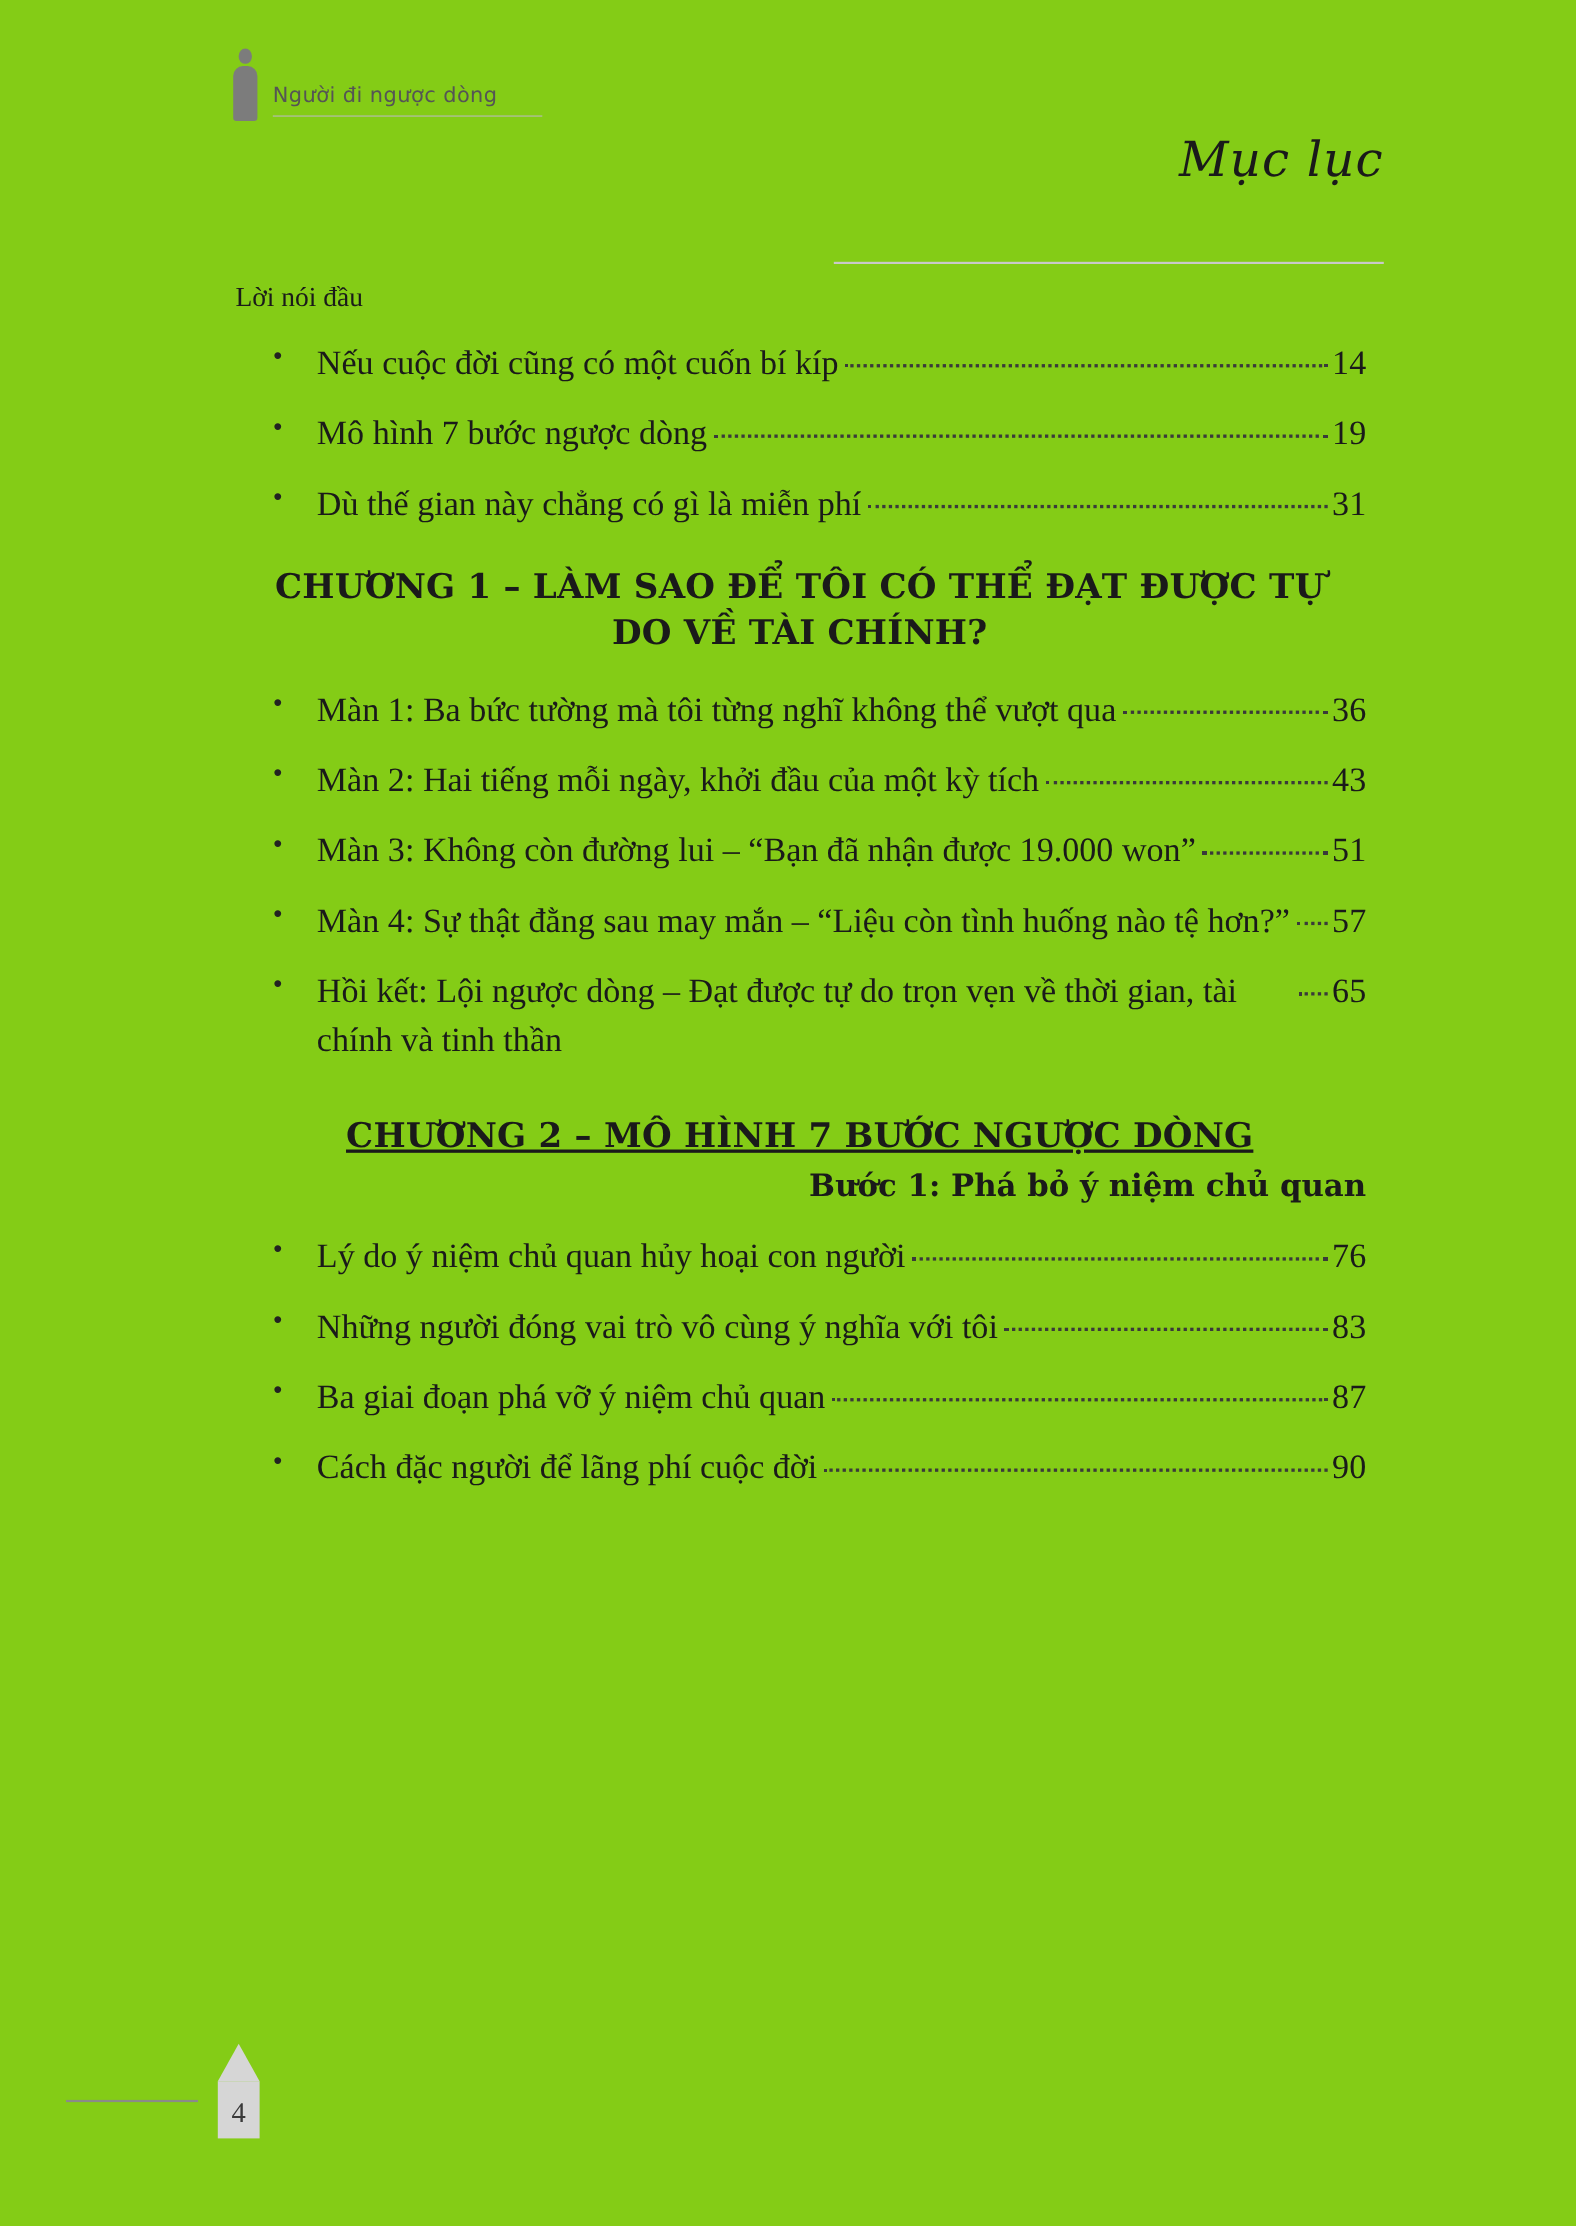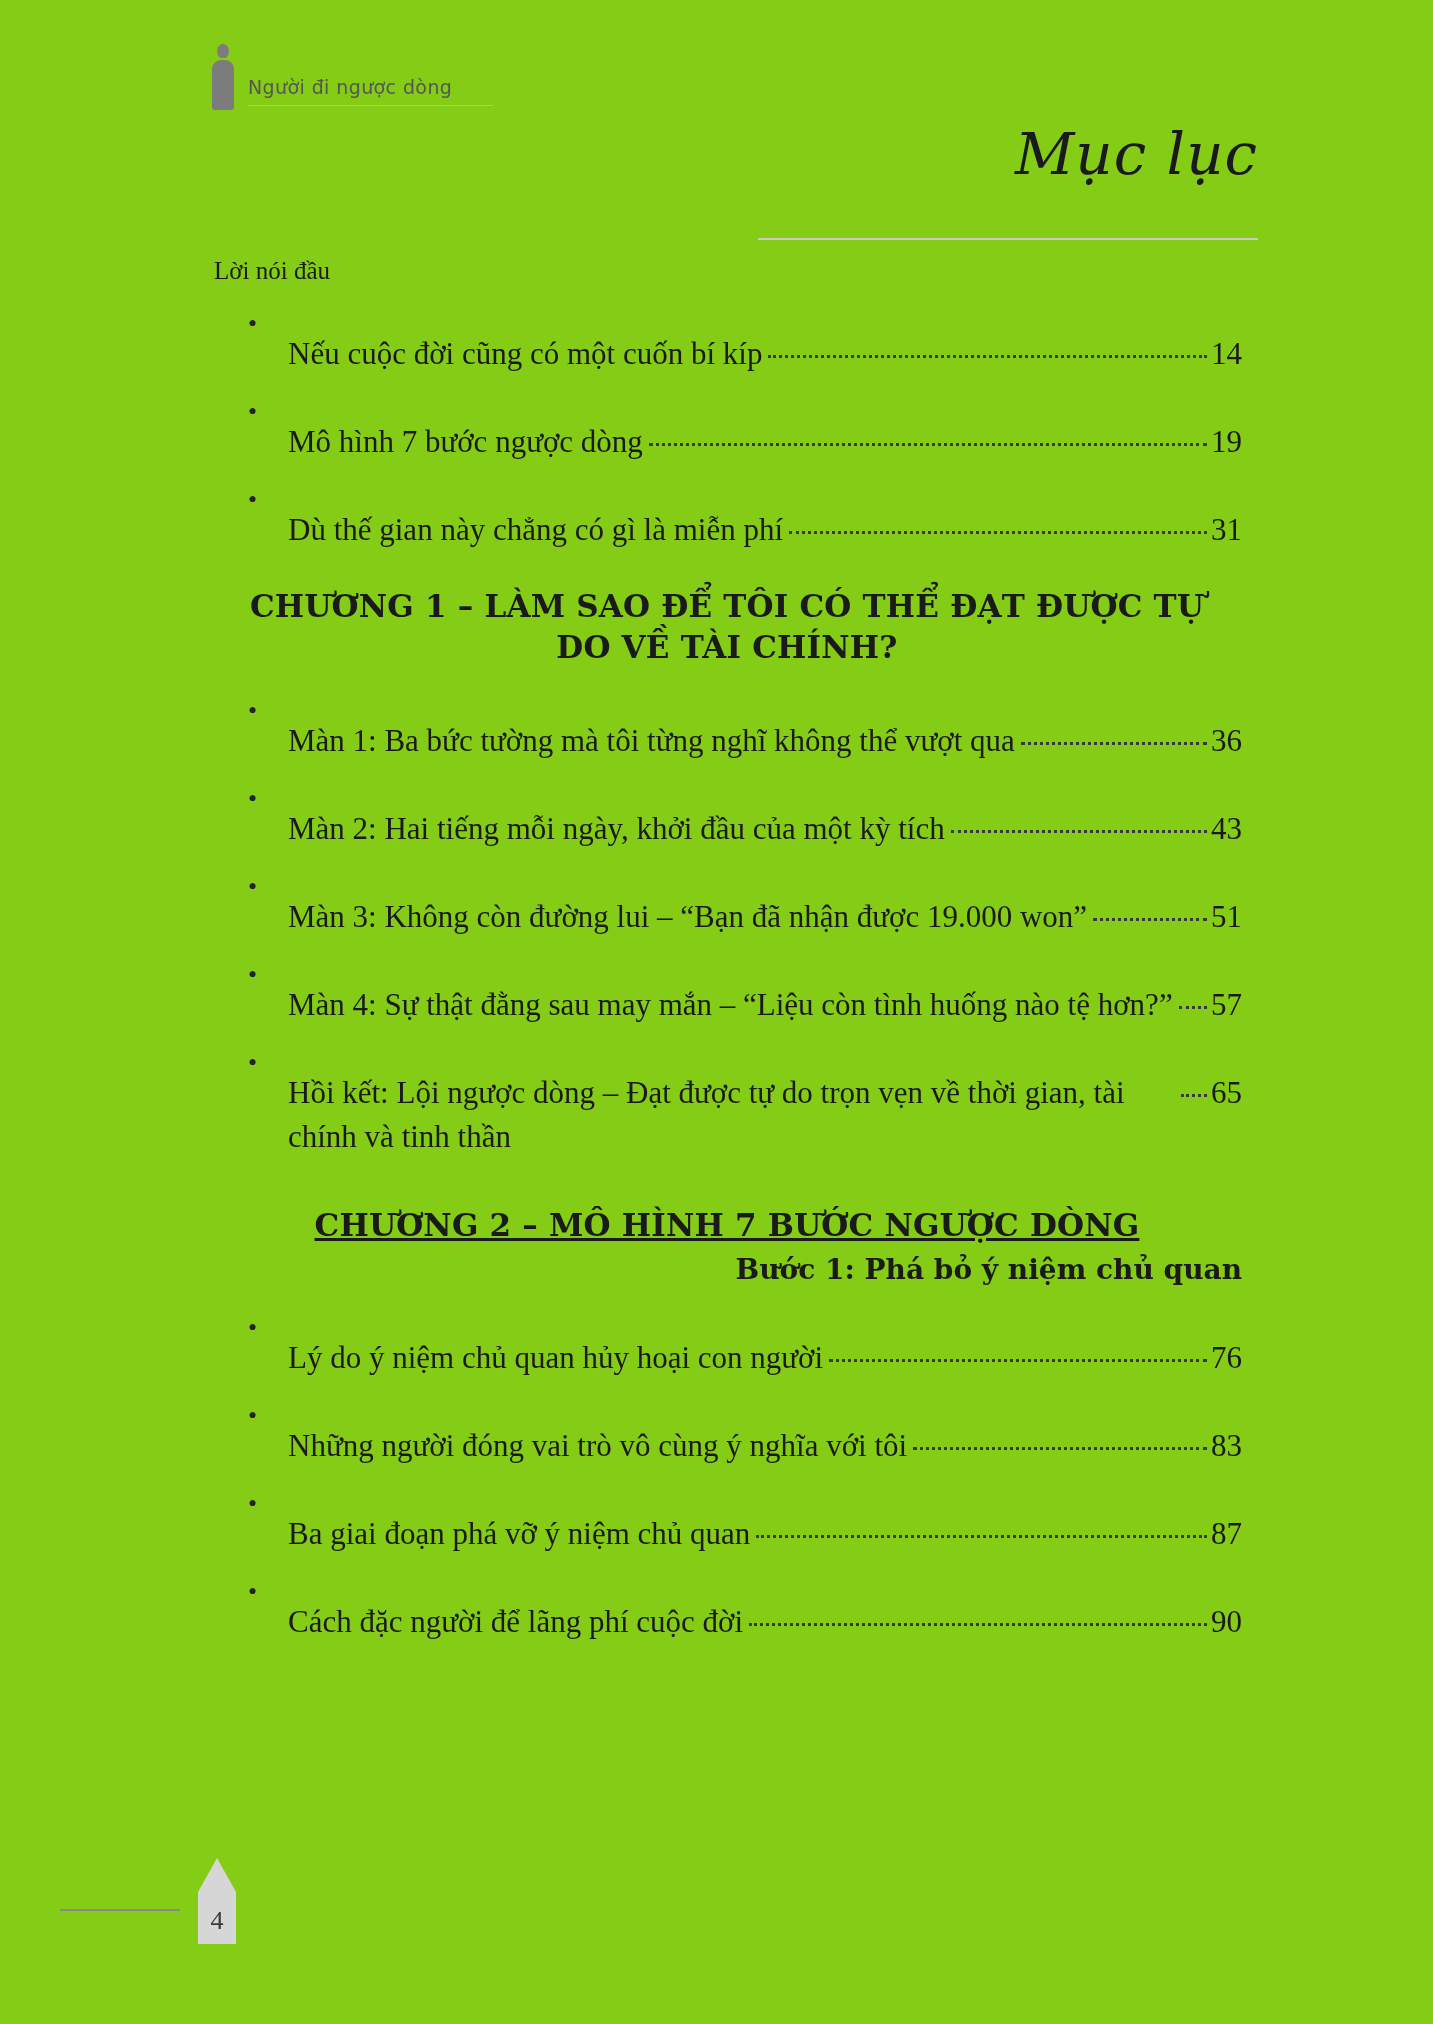--- a/index.html
+++ b/index.html
@@ -65,21 +65,21 @@
     width: 245px;
   }
 
   
   .toc-title {
     position: absolute;
     right: 175px;
     top: 120px;
     font-family: "DejaVu Serif", serif;
     font-style: italic;
-    font-size: 58px;
+    font-size: 44px;
     color: #1a1a1a;
     letter-spacing: 1px;
     text-align: right;
   }
   .title-rule {
     position: absolute;
     right: 175px;
     top: 238px;
     width: 500px;
     height: 2px;
@@ -122,21 +122,20 @@
     font-size: 26px;
     color: #222;
   }
   .entry-inner {
     display: flex;
     align-items: baseline;
     width: 100%;
   }
   .entry-text {
     white-space: normal;
-    margin-top: 24px;
   }
   .leader {
     flex: 1 1 auto;
     margin: 0 4px 0 6px;
     border-bottom: 3px dotted #3a3a3a;
     transform: translateY(-6px);
     min-width: 26px;
     height: 1px;
   }
   .page-num {

